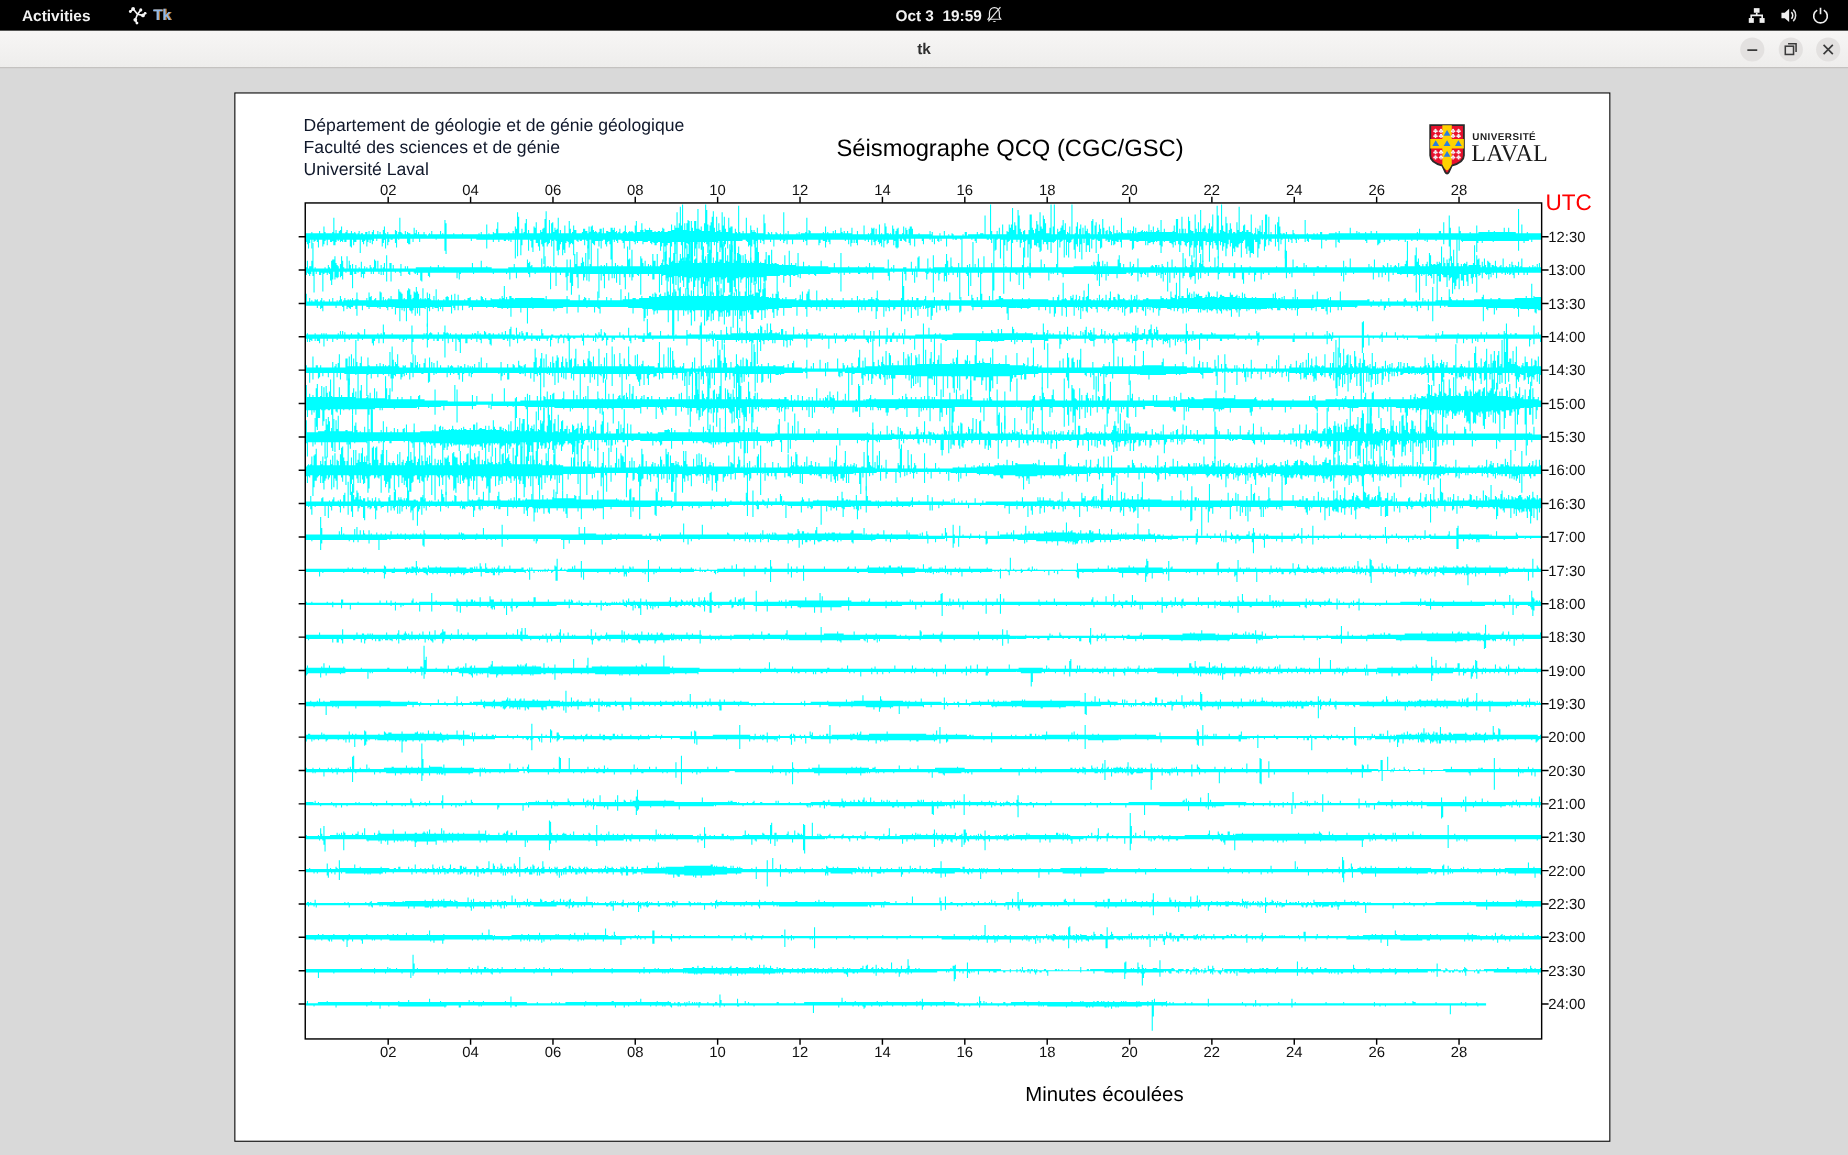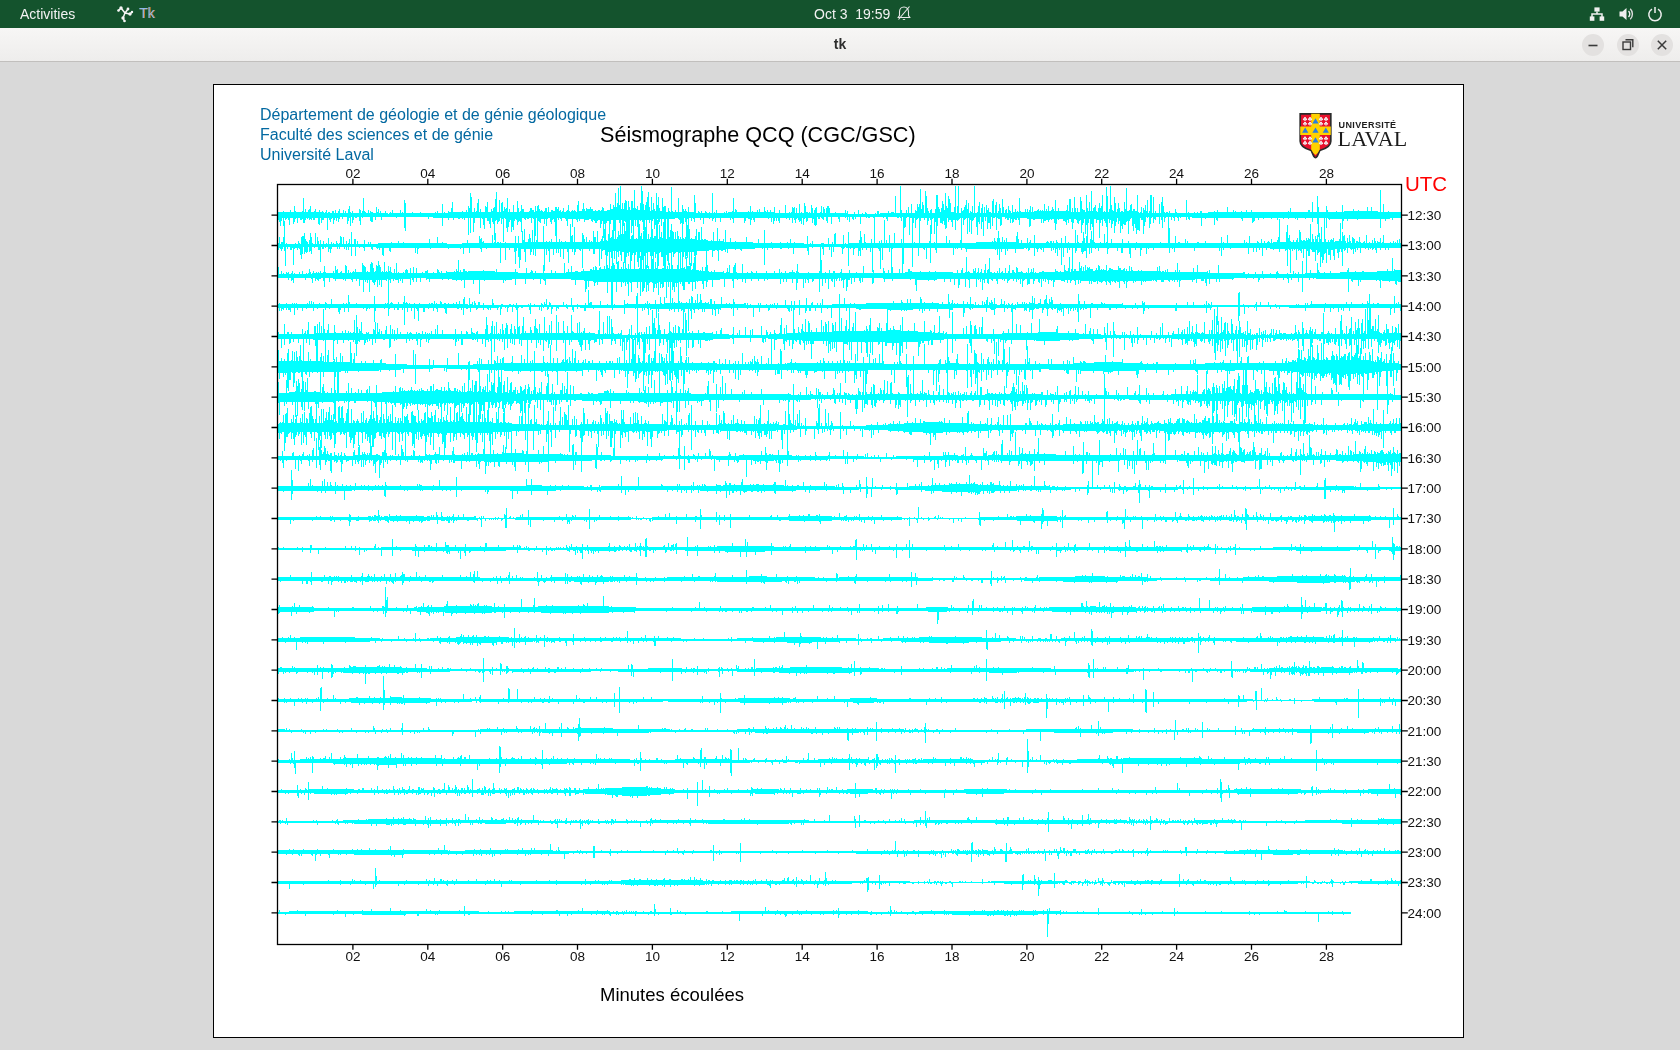--- a/index.html
+++ b/index.html
@@ -1,26 +1,26 @@
 <!DOCTYPE html>
 <html><head><meta charset="utf-8"><style>
 * { margin:0; padding:0; box-sizing:border-box; }
 html,body { width:1680px; height:1050px; overflow:hidden; font-family:"Liberation Sans",sans-serif; }
 body { background:#d9d9d9; position:relative; }
-#topbar { position:absolute; left:0; top:0; width:1680px; height:28px; background:#14532d; color:#f2f2f2; }
+#topbar { position:absolute; left:0; top:0; width:1680px; height:28px; background:#000000; color:#f2f2f2;font-weight:bold; }
 #topbar .act { position:absolute; left:20px; top:6px; font-size:14px; }
 #topbar .tkname { position:absolute; left:139px; top:5px; font-size:14px; color:#8fb8e8; text-shadow:1px 0 0 #c87e2e; }
 #topbar .clock { position:absolute; left:814px; top:6px; font-size:14px; }
 #titlebar { position:absolute; left:0; top:28px; width:1680px; height:34px; background:linear-gradient(#f7f6f5,#eeedec); border-bottom:1px solid #c1bfbd; }
 #titlebar .t { position:absolute; left:0; width:100%; text-align:center; top:8px; font-size:14px; font-weight:bold; color:#2e2e2e; }
 .wbtn { position:absolute; top:34px; width:22px; height:22px; border-radius:50%; background:#e3e1e0; }
 #panel { position:absolute; left:213px; top:84px; width:1251px; height:954px; background:#fff; border:1px solid #000; }
-#dept { position:absolute; left:260px; top:105px; font-size:16px; color:#0369a1; line-height:20px; }
-#ptitle { position:absolute; left:600px; top:122px; width:476px; text-align:left; font-size:21.6px; color:#000; }
-#xlab { position:absolute; left:600px; top:984px; width:476px; text-align:left; font-size:18.5px; color:#000; }
+#dept { position:absolute; left:276px; top:105px; font-size:16px; color:#0f172a; line-height:20px; }
+#ptitle { position:absolute; left:600px; top:122px; width:476px; text-align:right; font-size:21.6px; color:#000; }
+#xlab { position:absolute; left:600px; top:984px; width:476px; text-align:right; font-size:18.5px; color:#000; }
 svg { position:absolute; }
 </style></head>
 <body>
 <div id="topbar">
  <span class="act">Activities</span>
  <svg width="18" height="19" style="left:116px;top:4px" viewBox="0 0 18 19">
    <g stroke="#f5f5f5" stroke-width="1.5" fill="none" stroke-linecap="round">
      <path d="M5 4 L9 9 L14 10 M9 9 L7 14 M9 9 L12 5 M5 4 L2.5 6.5 M14 10 L16 8 M7 14 L8.5 17"></path>
    </g>
    <g fill="#f5f5f5">

